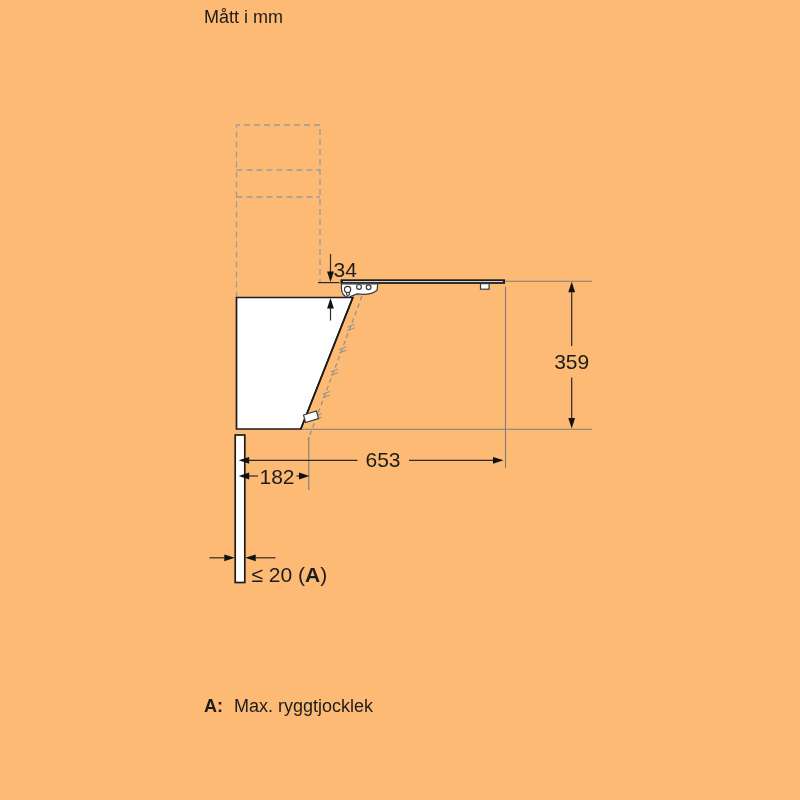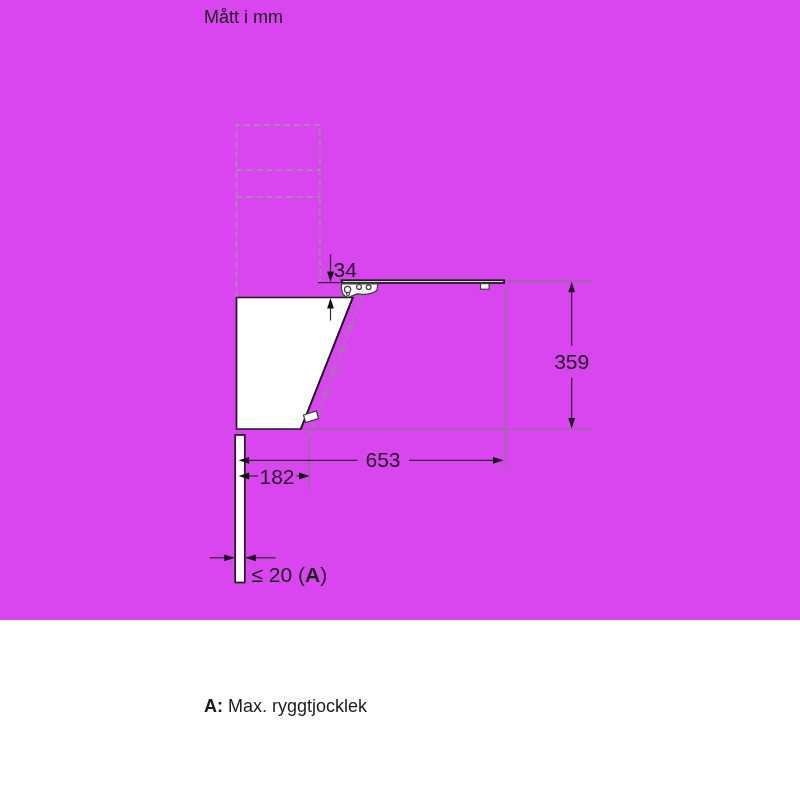--- a/index.html
+++ b/index.html
@@ -1,31 +1,31 @@
 <!DOCTYPE html>
 <html><head>
 <meta charset="utf-8">
 <style>
   html,body{margin:0;padding:0;}
   body{
     width:800px;height:800px;background:#ffffff;
     font-family:"Liberation Sans", sans-serif;
     color:#1c1c1c;position:relative;overflow:hidden;
   }
-  .canvas{position:absolute;inset:0;width:800px;height:620px;background:#d946ef;}
+  .canvas{position:absolute;inset:0;width:800px;height:800px;background:#fdba74;}
   .units-note{
     position:absolute;left:204px;top:6px;
     font-size:18px;line-height:1.25;color:#1c1c1c;white-space:nowrap;
   }
   .footnote{
     position:absolute;left:204px;top:695px;
     font-size:18px;line-height:1.25;color:#1c1c1c;white-space:nowrap;
   }
   .footnote .fn-label{font-weight:bold;}
-  .footnote .fn-text{margin-left:5px;}
+  .footnote .fn-text{margin-left:11px;}
   svg.drawing{position:absolute;inset:0;}
   svg.drawing text{
     font-family:"Liberation Sans", sans-serif;
     font-size:21px;fill:#1c1c1c;
   }
   .obj{stroke:#1c1c1c;stroke-width:1.7;fill:#ffffff;}
   .obj-thin{stroke:#3a3a3a;stroke-width:1.2;fill:#ffffff;}
   .dash-gray{stroke:#9c9c9c;stroke-width:1.3;fill:none;stroke-dasharray:6 4;}
   .dash-panel{stroke:#8f8f8f;stroke-width:1.2;fill:none;stroke-dasharray:4.5 3.5;}
   .tick{stroke:#8f8f8f;stroke-width:1;fill:none;}

